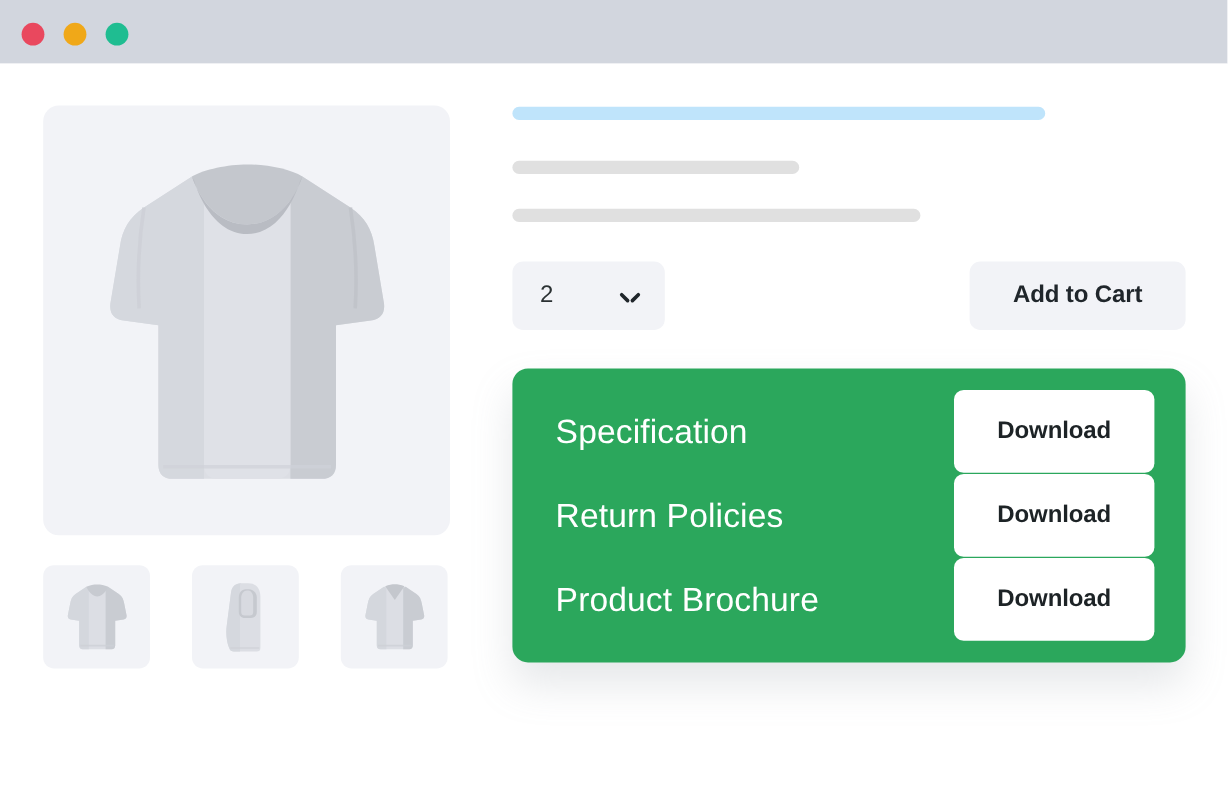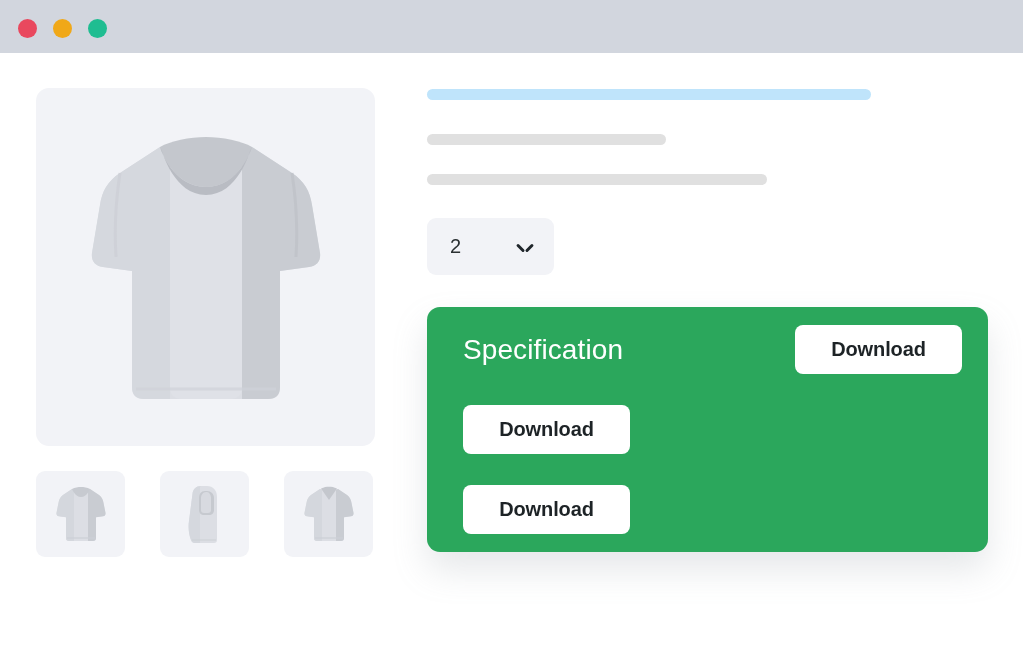--- a/index.html
+++ b/index.html
@@ -89,21 +89,21 @@
   .downloads {
     margin-top:32px; width:561px; height:245px;
     background:#2ba75c; border-radius:13px;
     padding:18px 26px 18px 36px;
     display:flex; flex-direction:column; justify-content:space-between;
     box-shadow:0 18px 34px rgba(140,150,160,.22);
   }
   .dl-row { display:flex; align-items:center; justify-content:space-between; }
   .dl-label { font-size:28px; color:#ffffff; letter-spacing:.1px; }
   .dl-btn {
-    width:167px; height:49px; background:#ffffff; border:none; border-radius:8px;
+    width:167px; height:69px; background:#ffffff; border:none; border-radius:8px;
     font-family:"Liberation Sans", sans-serif;
     font-size:20px; font-weight:bold; color:#1d2326; cursor:pointer;
     letter-spacing:-.1px;
   }
 </style>
 </head>
 <body>
 
 <div class="window">
 
@@ -176,34 +176,37 @@
       <div class="bar-gray-1"></div>
       <div class="bar-gray-2"></div>
 
       <div class="actions">
 
         <div class="qty">
           <span class="qty-value">2</span>
           <span class="chev"></span>
         </div>
 
+        <button class="add-cart">Add to Cart</button>
       </div>
 
       <div class="downloads">
 
         <div class="dl-row">
           <span class="dl-label">Specification</span>
           <button class="dl-btn">Download</button>
         </div>
 
         <div class="dl-row">
+          <span class="dl-label">Return Policies</span>
           <button class="dl-btn">Download</button>
         </div>
 
         <div class="dl-row">
+          <span class="dl-label">Product Brochure</span>
           <button class="dl-btn">Download</button>
         </div>
 
       </div>
     </div>
 
   </div>
 </div>
 
 </body></html>

